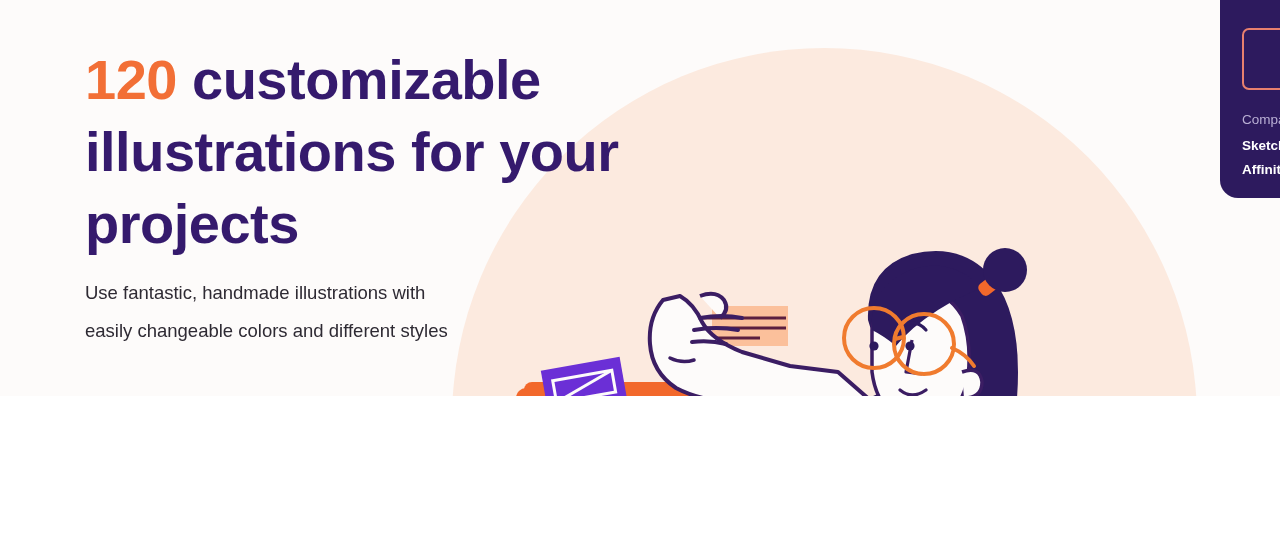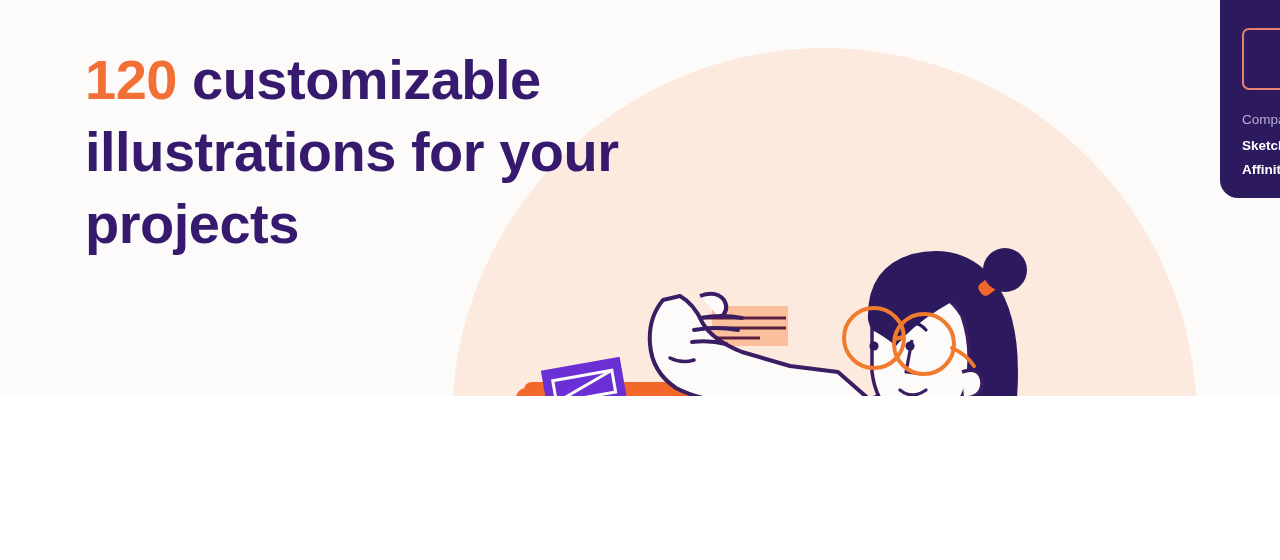--- a/index.html
+++ b/index.html
@@ -245,20 +245,24 @@
       <g>
         <rect x="978" y="278" width="24" height="14" rx="5" transform="rotate(-38 990 285)" fill="#F2682B"></rect>
         <circle cx="1005" cy="270" r="22" fill="#2D1A5E"></circle>
       </g>
 
     </g>
   </svg>
 
   <div class="hero-copy">
     <h1 class="headline"><span class="count">120</span><span> customizable illustrations for your projects</span></h1>
+    <p class="subcopy">
+      <span>Use fantastic, handmade illustrations with</span><br>
+      <span>easily changeable colors and different styles</span>
+    </p>
   </div>
 
   <div class="compat-card">
 
     <div class="preview-box"></div>
     <div class="compat-label">Compatible with</div>
     <div class="compat-app a0">Sketch</div>
     <div class="compat-app a1">Affinity Designer</div>
   </div>
 

